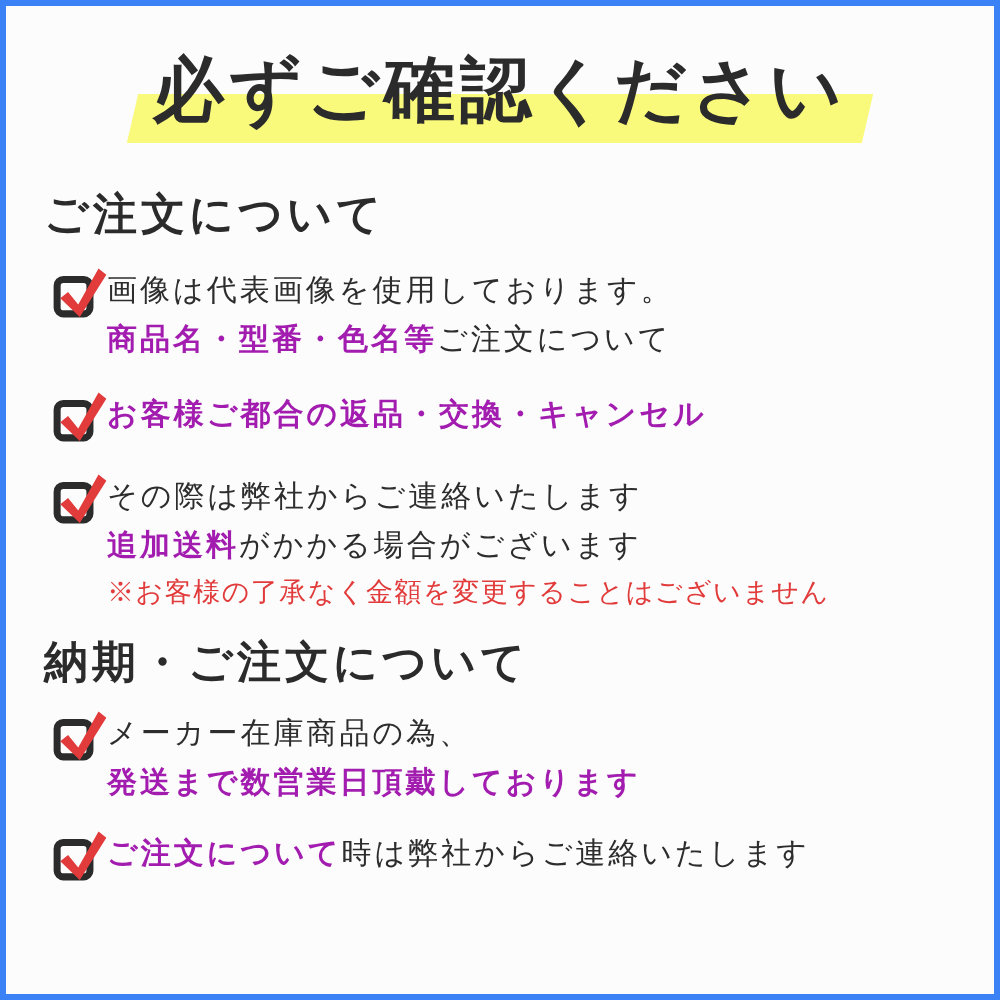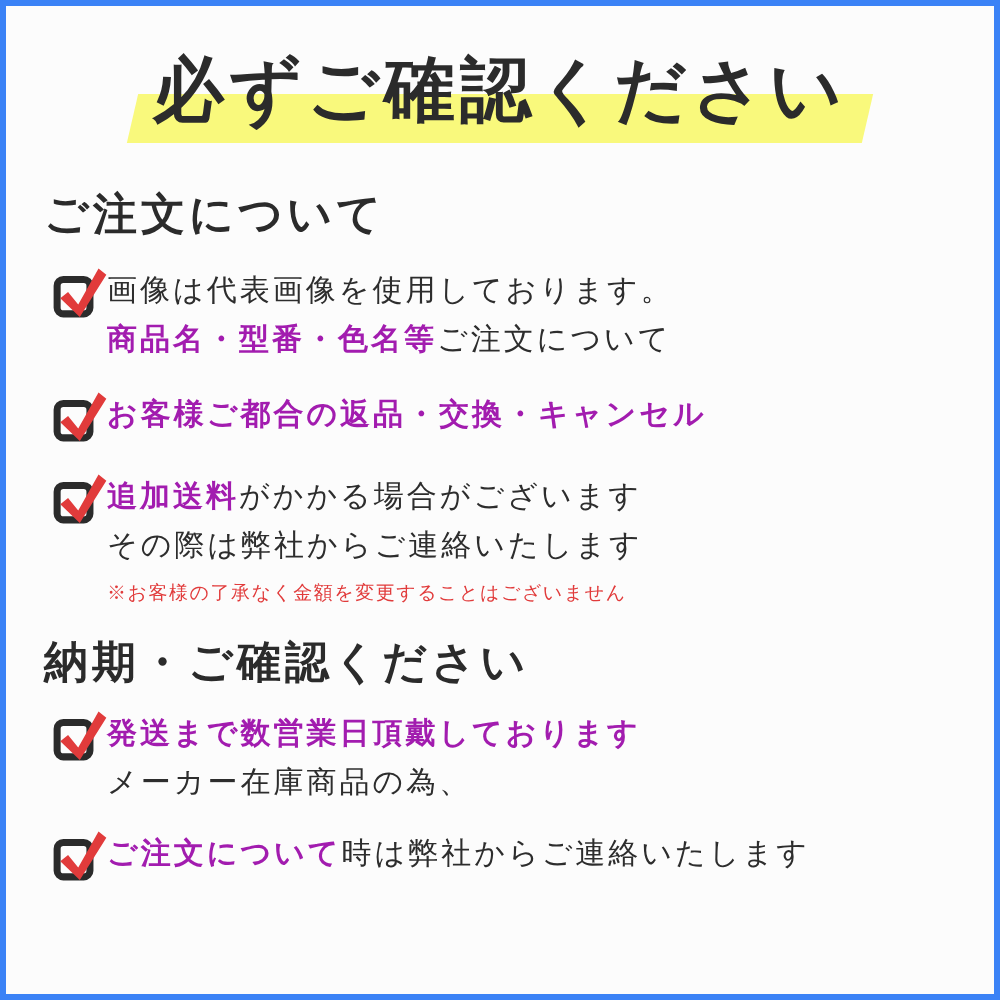--- a/index.html
+++ b/index.html
@@ -85,21 +85,21 @@
     font-size: 30px;
     line-height: 49px;
     letter-spacing: 3px;
     color: #2d2d2d;
     white-space: nowrap;
   }
   .seg-red { color: #a21caf; font-weight: bold; }
   .seg-black { color: #2d2d2d; }
   .note {
     margin-top: 6px;
-    font-size: 19px;
+    font-size: 27px;
     line-height: 35px;
     letter-spacing: 1.5px;
     color: #e13b3b;
     white-space: nowrap;
   }
 </style>
 </head>
 <body>
 
 <div class="page">
@@ -144,44 +144,44 @@
 
   <div class="item item-3">
     <span class="checkbox">
       <svg viewBox="0 0 64 64">
         <rect x="4" y="16" width="42" height="44" rx="8" fill="none" stroke="#2b2b2b" stroke-width="9"></rect>
         <polygon points="8,40 18,32 31,48 57,2 67,10 33,64" fill="#e13b3b"></polygon>
       </svg>
     </span>
     <div class="item-text">
       <div class="line">
-        <span class="seg-red">追加送料</span><span class="seg-black">がかかる場合がございます</span>
+        <span class="seg-black">その際は弊社からご連絡いたします</span>
       </div>
       <div class="line">
-        <span class="seg-black">その際は弊社からご連絡いたします</span>
+        <span class="seg-red">追加送料</span><span class="seg-black">がかかる場合がございます</span>
       </div>
       <div class="note">※お客様の了承なく金額を変更することはございません</div>
     </div>
   </div>
 
-  <h2 class="heading heading-stock">納期・ご確認ください</h2>
+  <h2 class="heading heading-stock">納期・ご注文について</h2>
 
   <div class="item item-4">
     <span class="checkbox">
       <svg viewBox="0 0 64 64">
         <rect x="4" y="16" width="42" height="44" rx="8" fill="none" stroke="#2b2b2b" stroke-width="9"></rect>
         <polygon points="8,40 18,32 31,48 57,2 67,10 33,64" fill="#e13b3b"></polygon>
       </svg>
     </span>
     <div class="item-text">
       <div class="line">
-        <span class="seg-red">発送まで数営業日頂戴しております</span>
+        <span class="seg-black">メーカー在庫商品の為、</span>
       </div>
       <div class="line">
-        <span class="seg-black">メーカー在庫商品の為、</span>
+        <span class="seg-red">発送まで数営業日頂戴しております</span>
       </div>
     </div>
   </div>
 
   <div class="item item-5">
     <span class="checkbox">
       <svg viewBox="0 0 64 64">
         <rect x="4" y="16" width="42" height="44" rx="8" fill="none" stroke="#2b2b2b" stroke-width="9"></rect>
         <polygon points="8,40 18,32 31,48 57,2 67,10 33,64" fill="#e13b3b"></polygon>
       </svg>

